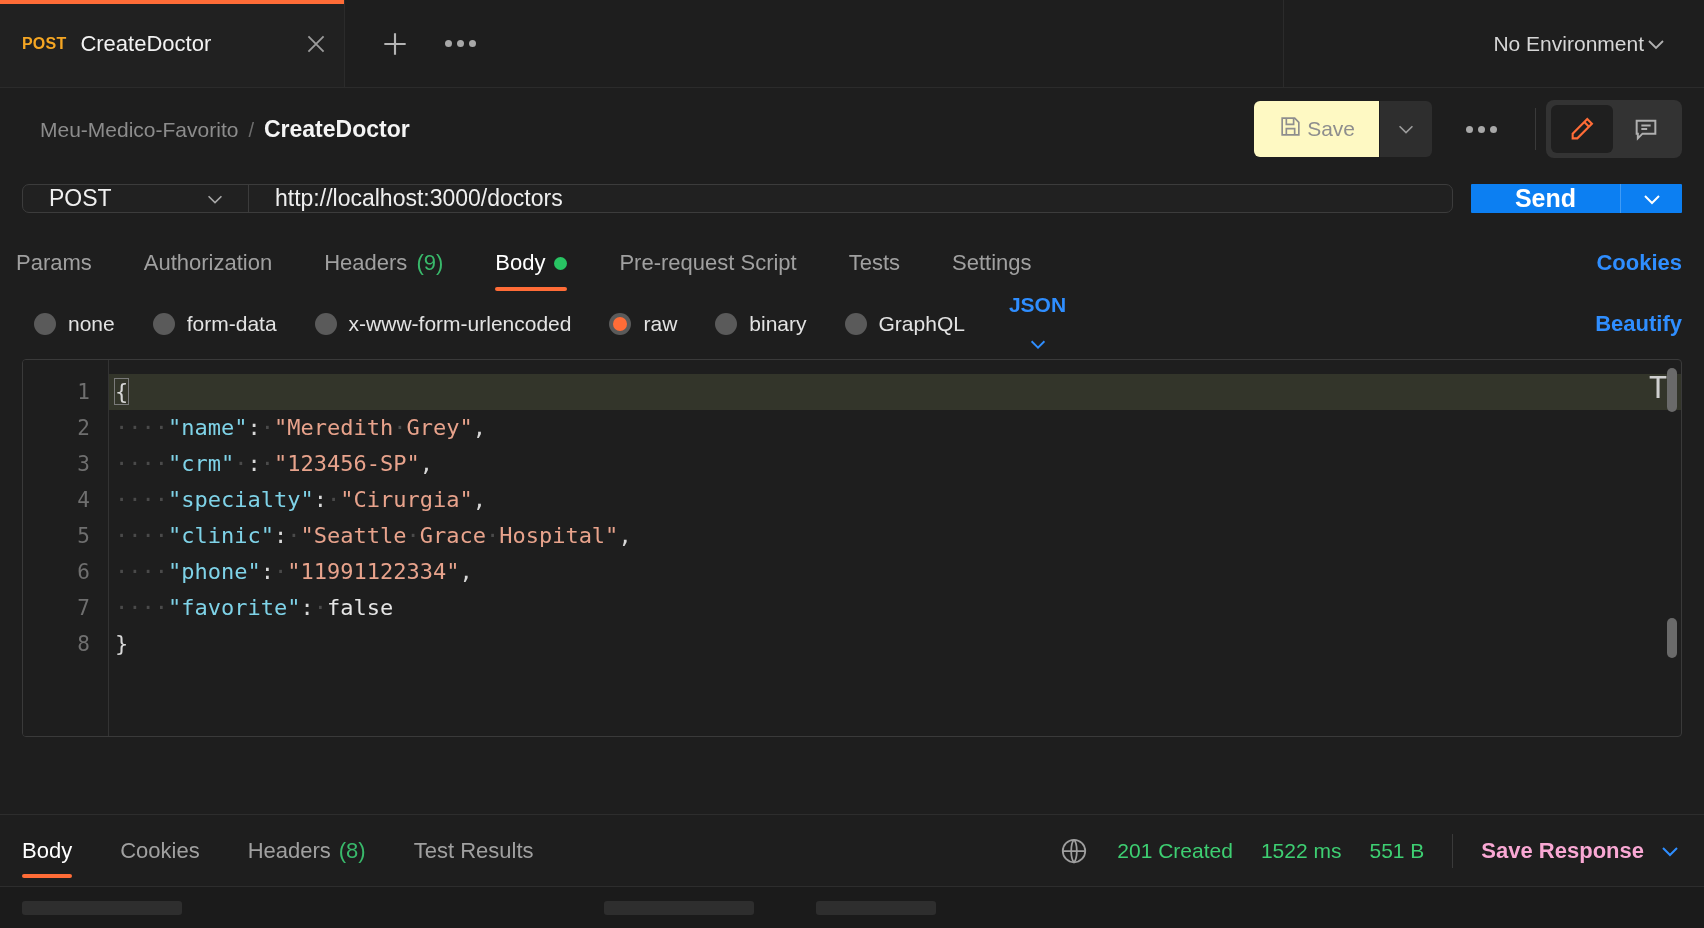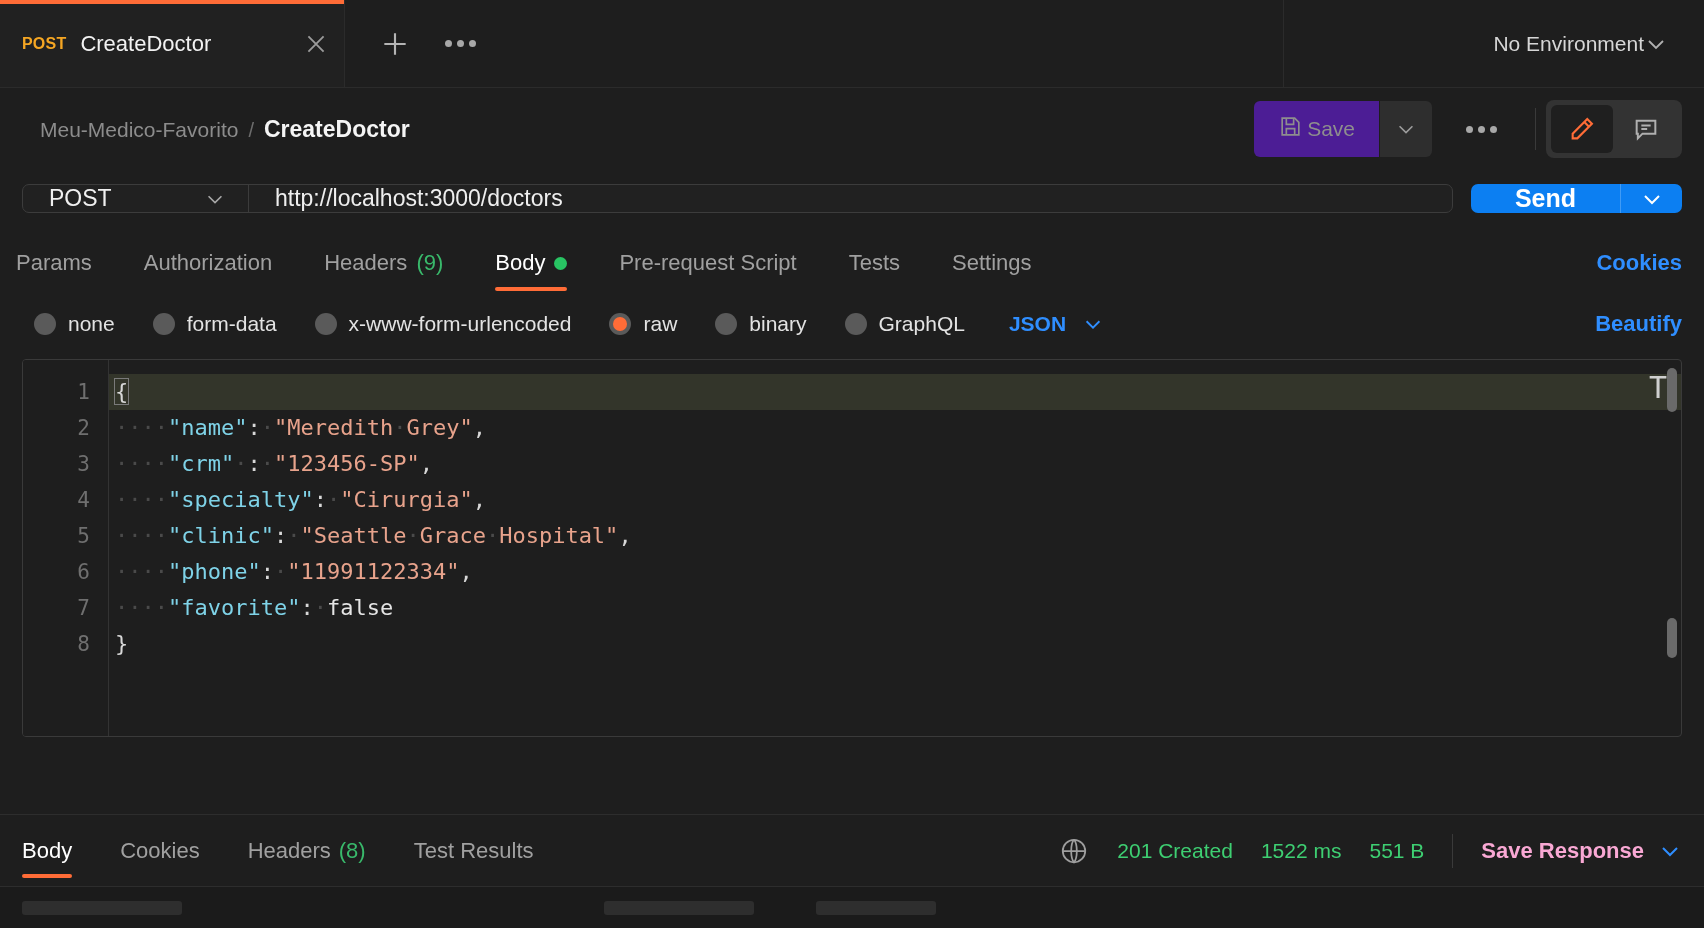--- a/index.html
+++ b/index.html
@@ -69,21 +69,21 @@
     padding: 0 22px 0 40px; background: #1e1e1e;
   }
   .crumb-left { display: flex; align-items: baseline; gap: 10px; flex: 1; }
   .crumb-coll { font-size: 21px; color: #8c8c8c; cursor: pointer; }
   .crumb-sep { font-size: 20px; color: #6d6d6d; }
   .crumb-cur { font-size: 23px; font-weight: bold; color: #f5f5f5; }
   .crumb-right { display: flex; align-items: center; gap: 0; }
   .save-grp { display: flex; align-items: stretch; border-radius: 6px; overflow: hidden; }
   .save-btn {
     display: flex; align-items: center; gap: 4px;
-    background: #4c1d95; color: #8e8e8e;
+    background: #fef9c3; color: #8e8e8e;
     padding: 13px 24px; font-size: 21px; cursor: pointer;
   }
   .save-btn svg { width: 25px; height: 25px; }
   .save-caret {
     background: #2e2e2e; display: flex; align-items: center; justify-content: center;
     width: 52px; color: #9a9a9a; cursor: pointer; margin-left: 1px;
   }
   .save-caret svg { width: 22px; height: 22px; }
   .hdots { padding: 0 34px; }
   .vsep { width: 1px; height: 42px; background: #3a3a3a; margin: 0 10px 0 4px; }
@@ -106,21 +106,21 @@
   .method-sel {
     width: 226px; display: flex; align-items: center; justify-content: space-between;
     padding: 0 22px 0 26px; border-right: 1px solid #3c3c3c; cursor: pointer;
   }
   .method-sel .m { font-size: 23px; color: #f0f0f0; }
   .method-sel svg { width: 22px; height: 22px; color: #a5a5a5; }
   .url-input {
     flex: 1; display: flex; align-items: center; padding: 0 26px;
     font-size: 23px; color: #efefef; cursor: text;
   }
-  .send-grp { display: flex; border-radius: 7px; overflow: hidden; }
+  .send-grp { display: flex; border-radius: 1px; overflow: hidden; }
   .send-btn {
     background: #0c7ff2; color: #fff; font-size: 25px; font-weight: bold;
     display: flex; align-items: center; justify-content: center;
     padding: 0 44px; cursor: pointer;
   }
   .send-caret {
     background: #0c7ff2; width: 62px; display: flex; align-items: center;
     justify-content: center; color: #fff; cursor: pointer;
     border-left: 1px solid rgba(255,255,255,.22);
   }
@@ -152,21 +152,21 @@
   .radio { display: flex; align-items: center; gap: 12px; margin-right: 38px; cursor: pointer; }
   .radio .dot {
     width: 22px; height: 22px; border-radius: 50%; background: #5a5a5a;
     display: flex; align-items: center; justify-content: center;
   }
   .radio.sel .dot { background: #5a5a5a; }
   .radio.sel .dot::after {
     content: ""; width: 14px; height: 14px; border-radius: 50%; background: #ff6c37;
   }
   .radio span { font-size: 21px; color: #e3e3e3; }
-  .fmt-sel { display: flex; align-items: center; gap: 16px; margin-left: 6px; cursor: pointer; }
+  .fmt-sel { display: flex; align-items: center; gap: 16px; margin-left: 6px; cursor: pointer; flex-direction: column; }
   .fmt-sel .f { font-size: 21px; color: #2f8eff; font-weight: bold; }
   .fmt-sel svg { width: 22px; height: 22px; color: #2f8eff; }
   .beautify { margin-left: auto; font-size: 22px; color: #2f8eff; font-weight: bold; cursor: pointer; }
 
   
   .editor-wrap {
     margin: 6px 22px 0 22px; height: 378px;
     border: 1px solid #3a3a3a; border-radius: 4px;
     background: #1e1e1e; display: flex; overflow: hidden; position: relative;
   }

